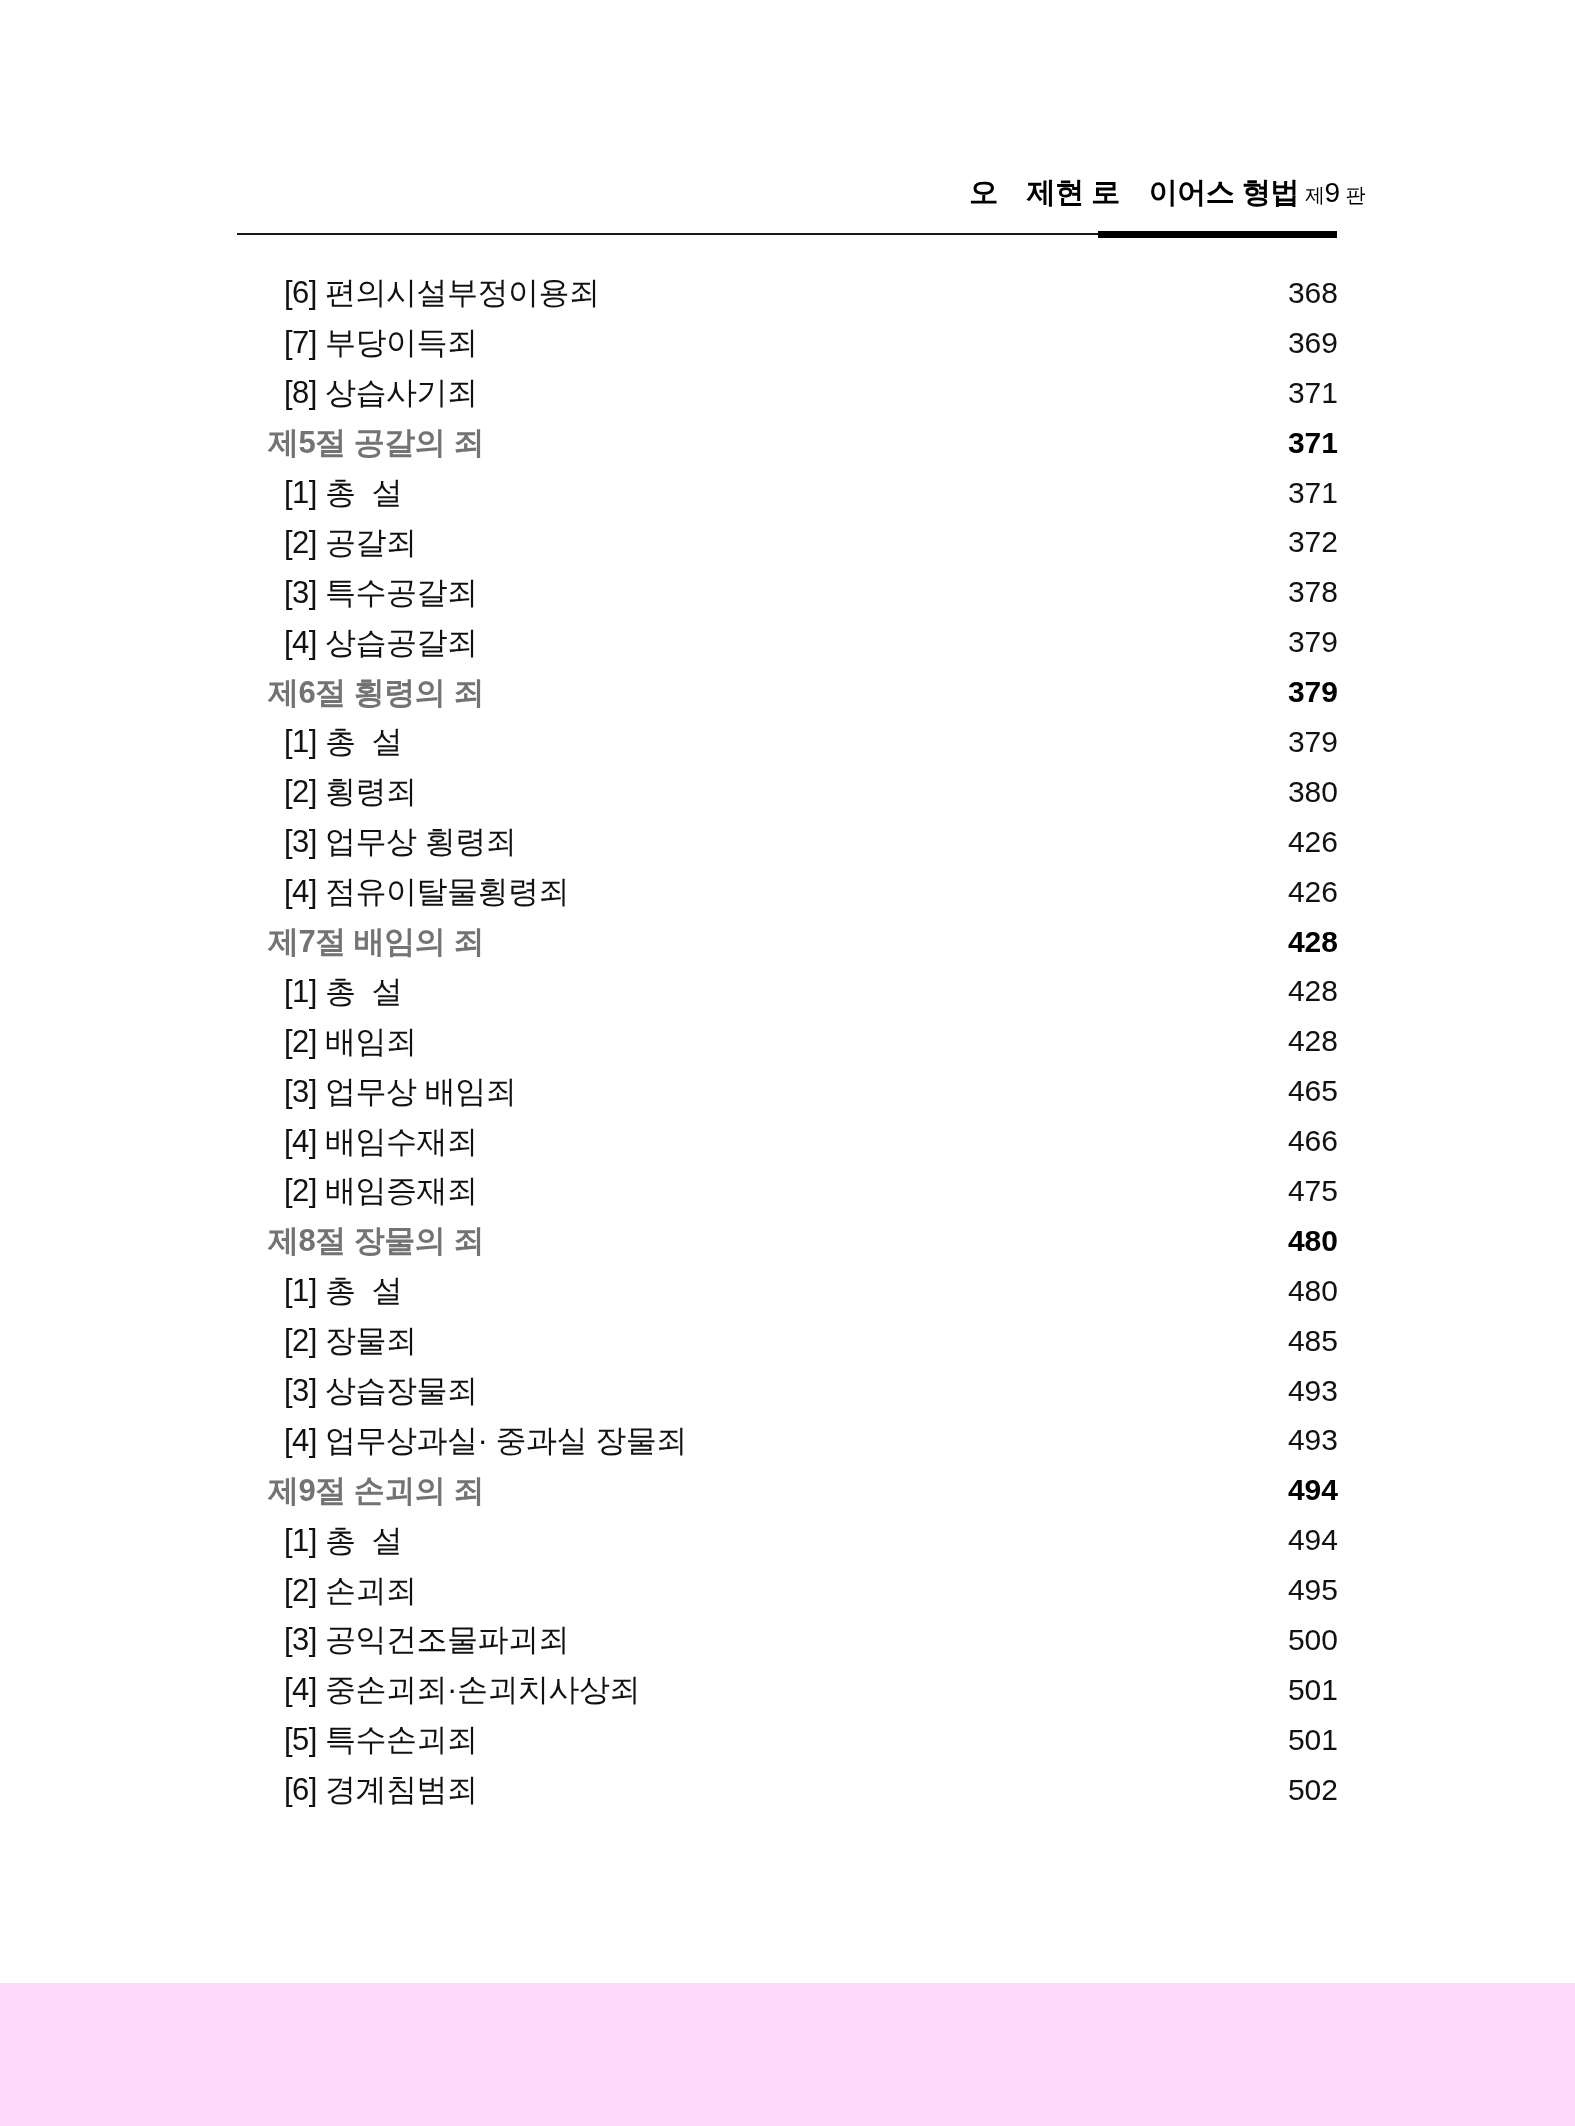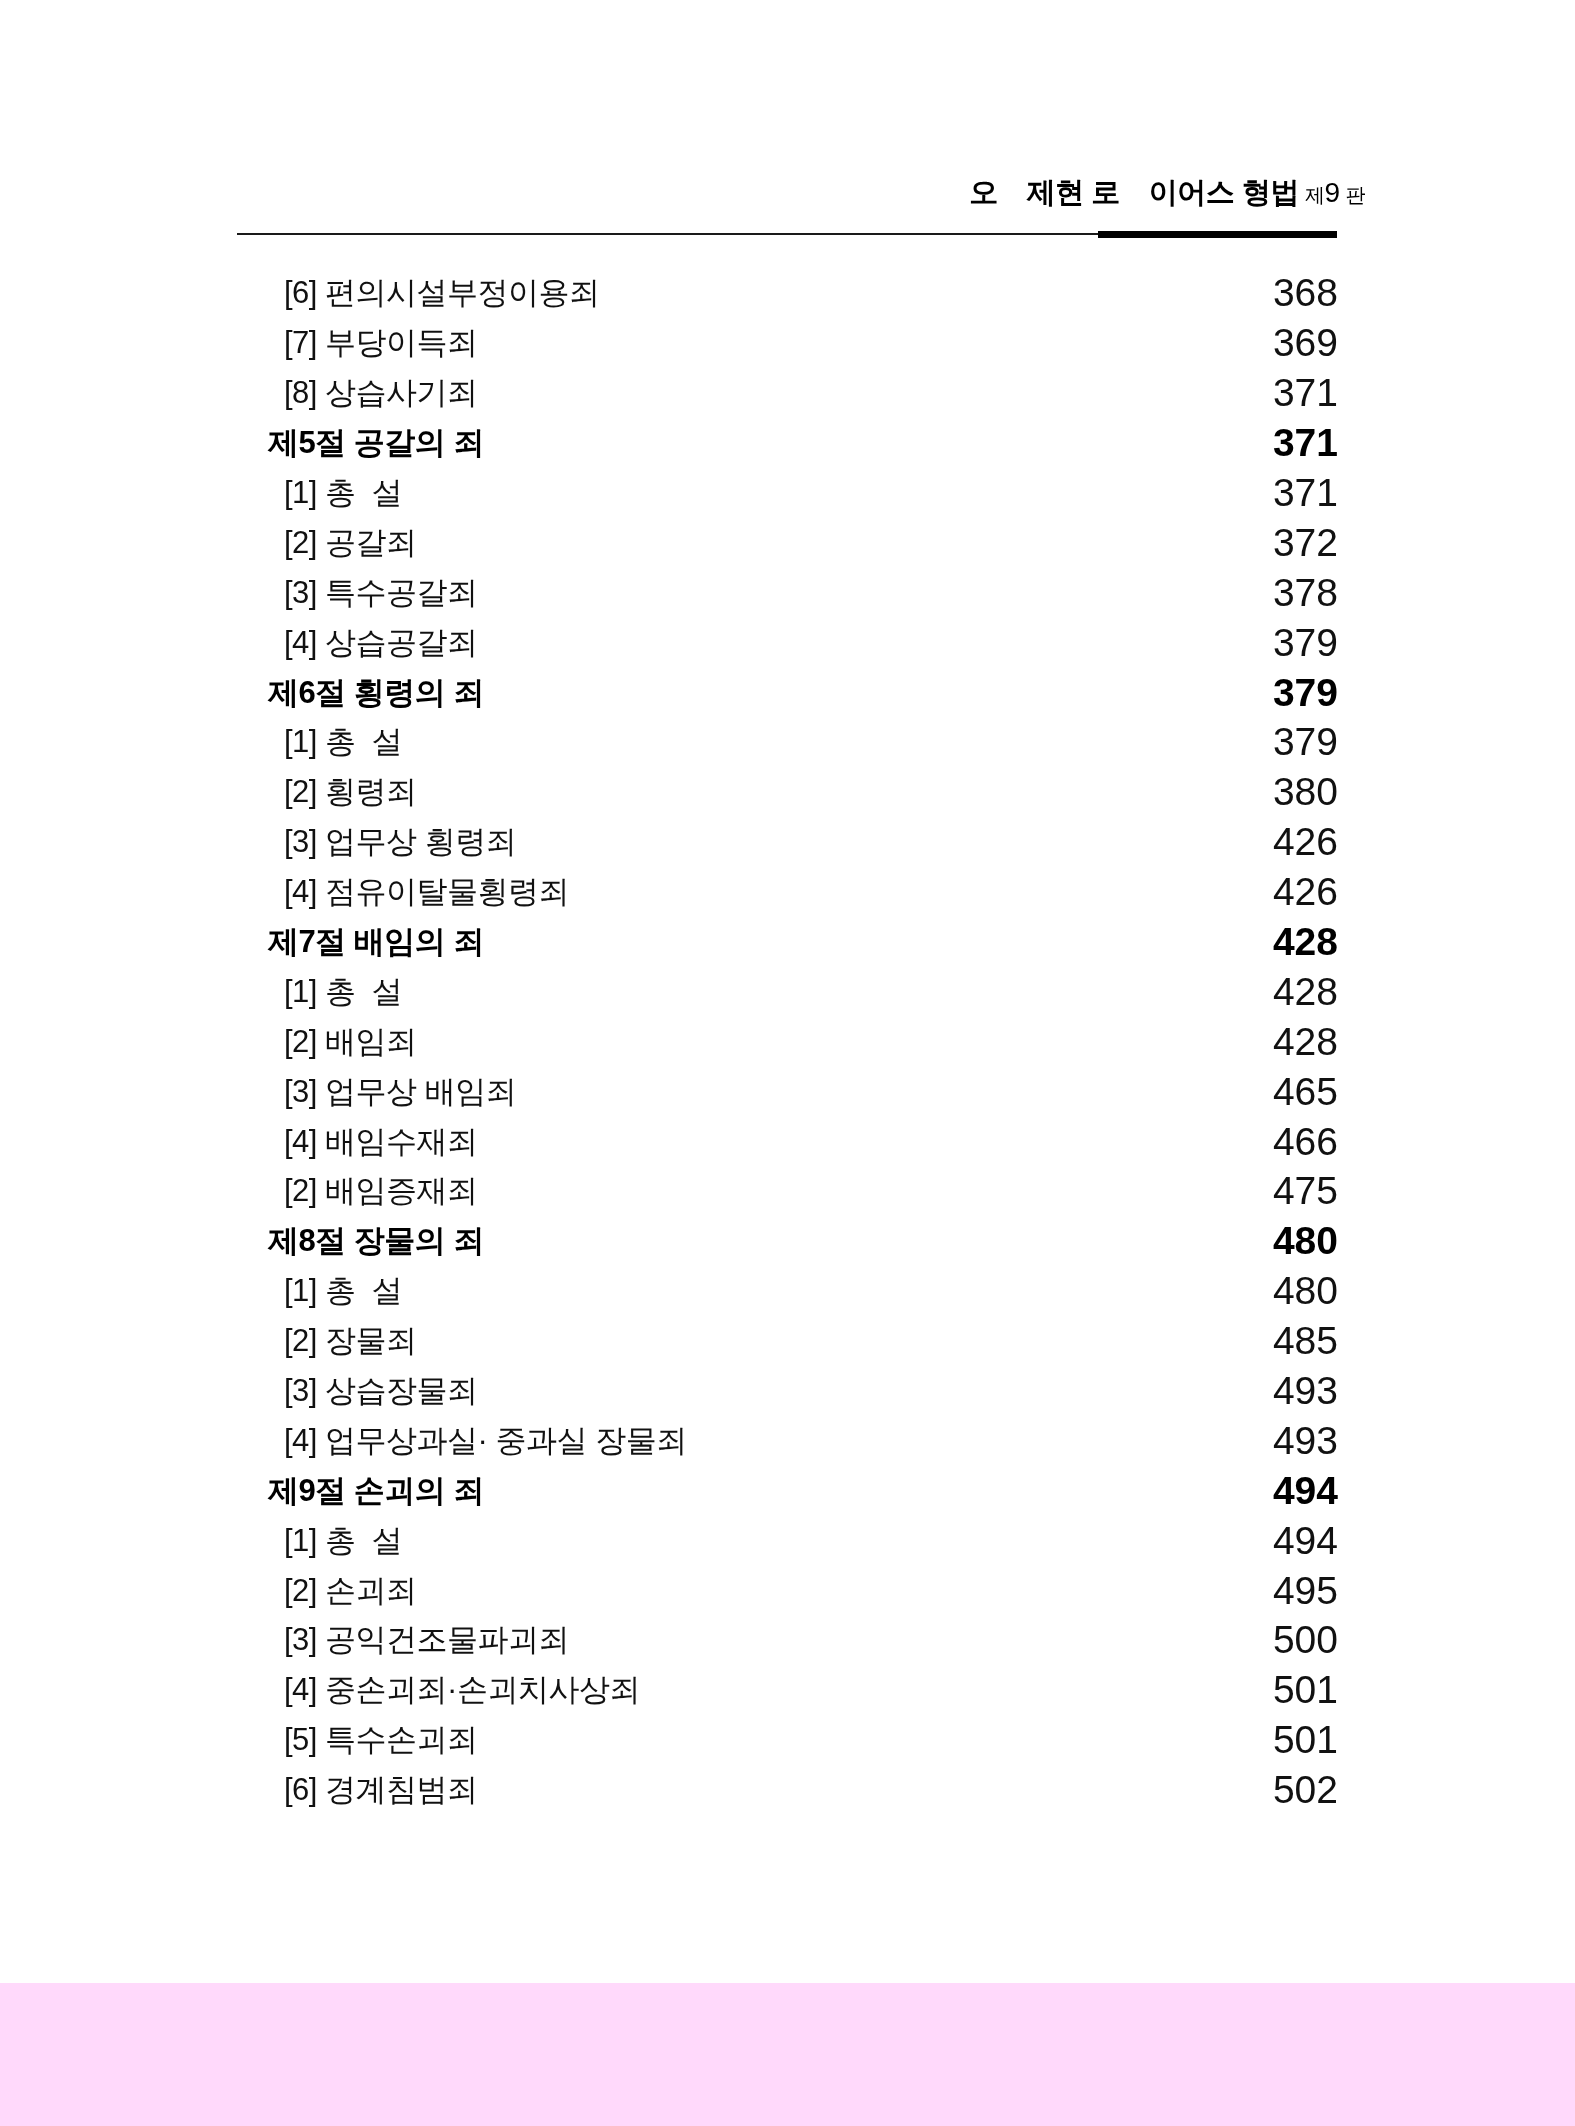--- a/index.html
+++ b/index.html
@@ -62,26 +62,26 @@
     align-items:center;
     justify-content:space-between;
     font-size:31px;
     line-height:1;
   }
   .toc-row .label{
     white-space:pre;
     letter-spacing:-0.5px;
   }
   .toc-row .pageno{
-    font-size:39px;
+    font-size:30px;
     letter-spacing:0;
   }
   .toc-row.item .label{padding-left:47px;font-weight:400;}
   .toc-row.item .pageno{font-weight:400;}
-  .toc-row.section .label{padding-left:31px;font-weight:700;color:#000000;}
+  .toc-row.section .label{padding-left:31px;font-weight:700;color:#737373;}
   .toc-row.section .pageno{font-weight:700;color:#000;}
 
   
   .pink-band{
     position:absolute;
     left:0;
     top:1983px;
     width:1575px;
     height:143px;
   }

